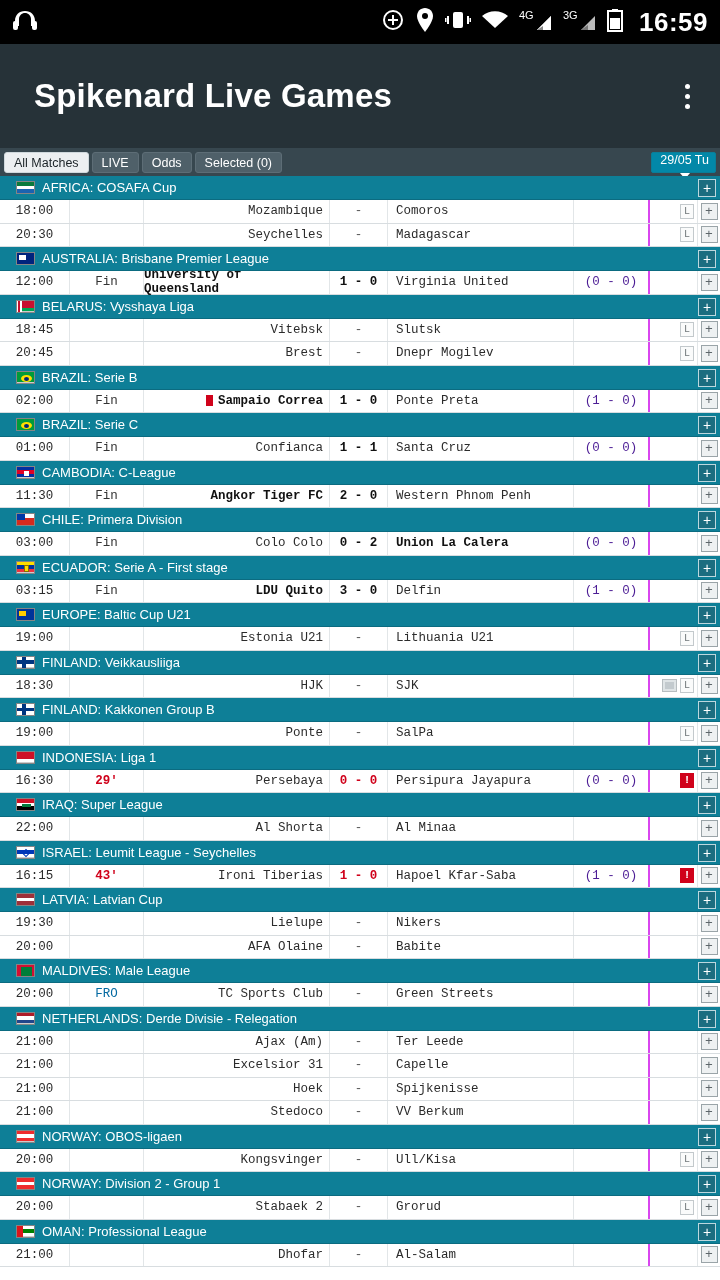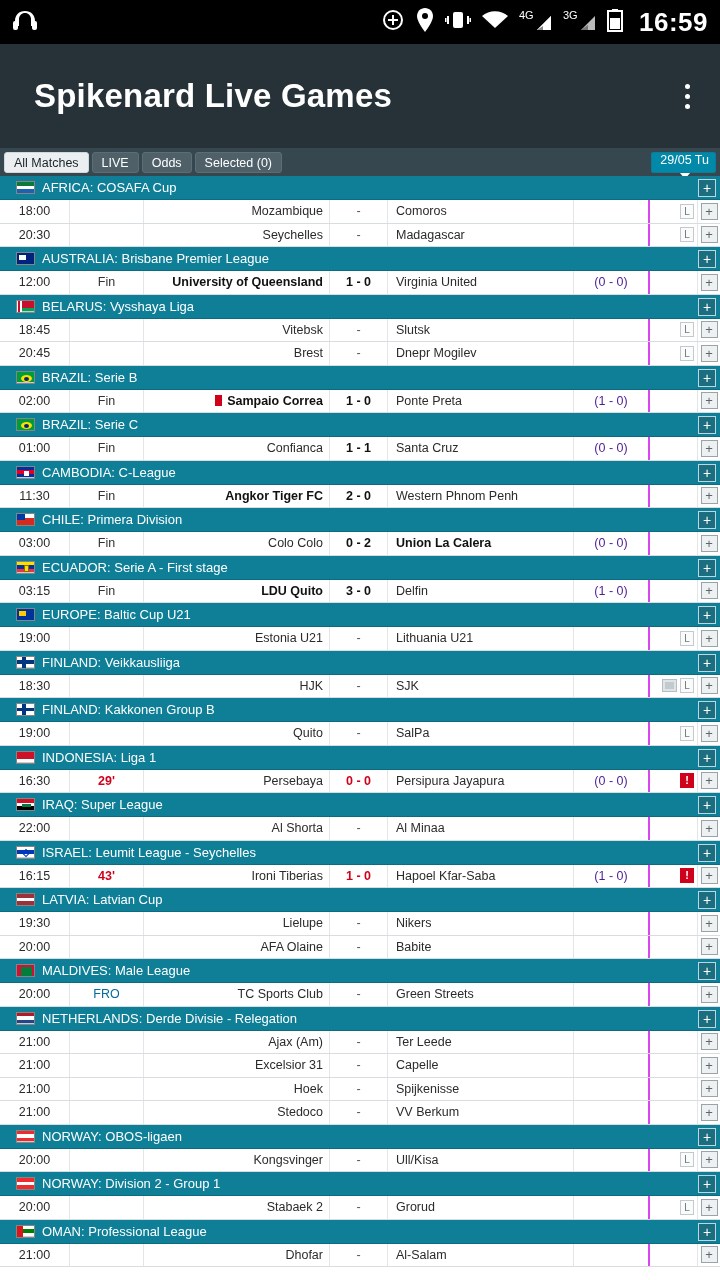--- a/index.html
+++ b/index.html
@@ -137,20 +137,21 @@
   }
 
   .row {
     height: 23.5px;
     display: flex;
     align-items: stretch;
     font-size: 12.5px;
     color: #2b2b2b;
     border-bottom: 1px solid #d8dde0;
     background: #ffffff;
+    font-family: Liberation Mono, monospace;
   }
   .c-time   { width: 70px; border-right: 1px solid #e2e6e8; display: flex; align-items: center; justify-content: center; }
   .c-state  { width: 74px; border-right: 1px solid #e2e6e8; display: flex; align-items: center; justify-content: center; color: #333; }
   .c-home   { width: 186px; border-right: 1px solid #e2e6e8; display: flex; align-items: center; justify-content: flex-end; padding-right: 6px; gap: 5px; }
   .c-score  { width: 58px; border-right: 1px solid #e2e6e8; display: flex; align-items: center; justify-content: center; }
   .c-away   { width: 186px; border-right: 1px solid #e2e6e8; display: flex; align-items: center; padding-left: 8px; }
   .c-ht     { width: 76px; border-right: 2px solid #d946ef; display: flex; align-items: center; justify-content: center; color: #4c1d95; }
   .c-icons  { width: 48px; border-right: 1px solid #e2e6e8; display: flex; align-items: center; justify-content: flex-end; gap: 3px; padding-right: 3px; }
   .c-add    { flex: 1 1 auto; display: flex; align-items: center; justify-content: center; }
 
@@ -609,21 +610,21 @@
         <span style="background: rgb(255, 255, 255); top: 66.68%;"></span>
         <span style="position: absolute; left: 5px; top: 0px; width: 4px; height: 100%; background: rgb(0, 53, 128);"></span>
       </span>
       <span class="league-name">FINLAND: Kakkonen Group B</span>
       <span class="plus-box">+</span>
     </div>
     <div class="row">
       <div class="c-time">19:00</div>
       <div class="c-state"></div>
       <div class="c-home">
-        <span>Quito</span>
+        <span>Ponte</span>
       </div>
       <div class="c-score score-dash">-</div>
       <div class="c-away">
         <span>SalPa</span>
       </div>
       <div class="c-ht"></div>
       <div class="c-icons">
         <span class="badge-l">L</span>
       </div>
       <div class="c-add">

